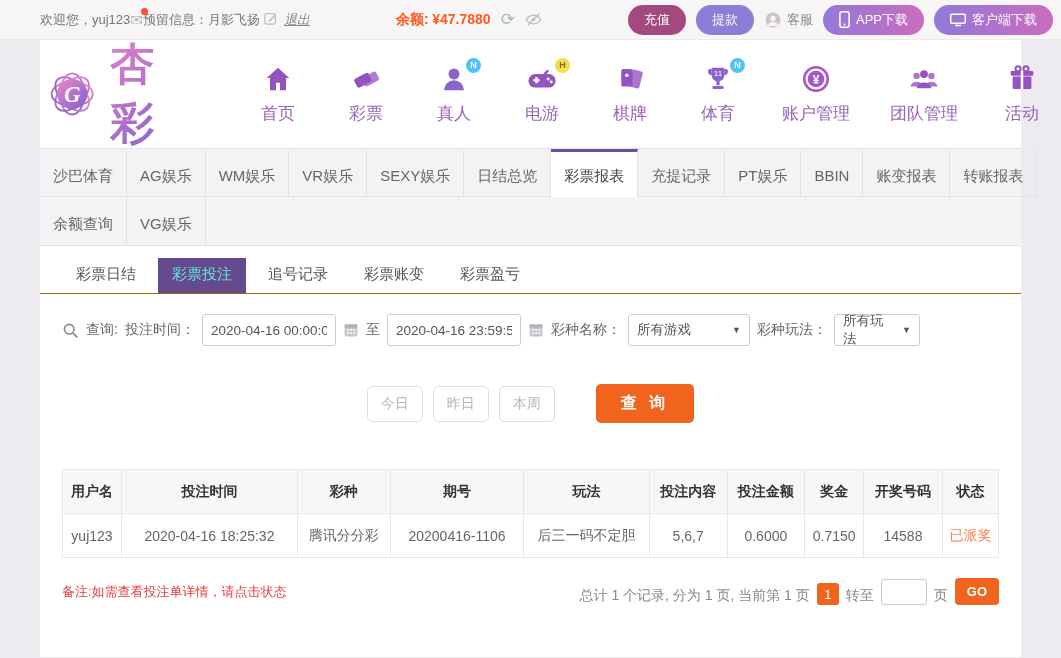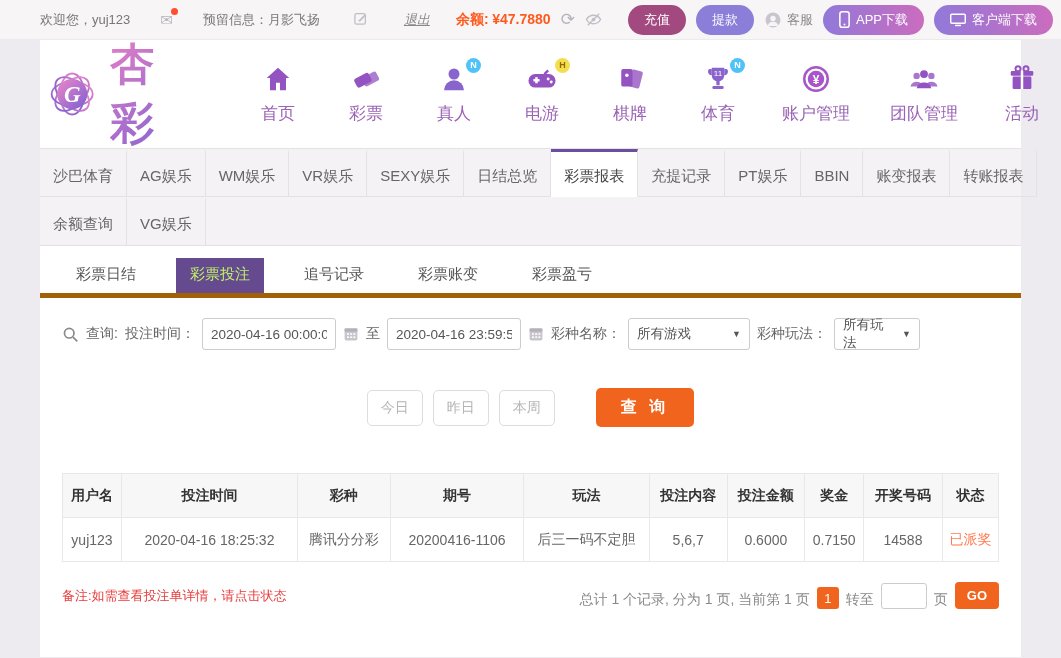--- a/index.html
+++ b/index.html
@@ -8,21 +8,21 @@
     font-family:"Liberation Sans","DejaVu Sans",sans-serif;
     background:#edeaf0; color:#333; overflow:hidden;
   }
   
   .topbar {
     height:40px; background:#f7f5f6; border-bottom:1px solid #eceaec;
     display:flex; align-items:center; padding:0 8px 0 40px; font-size:13px; color:#777;
     width:100%;
   }
   .topbar .grp { display:flex; align-items:center; gap:10px; }
-  .topbar .left { gap:30px; }
+  .topbar .left { gap:0; }
   .mail-wrap { position:relative; font-size:15px; color:#b9b4bc; cursor:pointer; }
   .mail-dot { position:absolute; top:-3px; right:-5px; width:7px; height:7px; border-radius:50%; background:#ff4d2e; }
   .edit-ic { display:inline-block; margin-left:4px; cursor:pointer; }
   .logout { font-style:italic; text-decoration:underline; color:#888; cursor:pointer; margin-left:6px; }
   .balance-grp { margin:0 auto; display:flex; align-items:center; gap:9px; }
   .balance-label, .balance-value { color:#ff5a1e; font-weight:bold; font-size:14px; }
   .refresh-ic { color:#b7b3ba; font-size:17px; cursor:pointer; line-height:1; }
   .btn-pill {
     border:none; border-radius:15px; color:#fff; font-size:13px; padding:6px 16px;
     cursor:pointer; display:inline-flex; align-items:center; gap:6px;
@@ -57,23 +57,23 @@
   .tabbar { background:#f4f2f4; border:1px solid #e4e1e4; border-left:none; border-right:none; }
   .tabs-row { display:flex; }
   .tab {
     padding:0 13px; height:48px; line-height:48px; font-size:15px; color:#666;
     border-right:1px solid #e4e1e4; border-top:3px solid transparent; cursor:pointer;
     white-space:nowrap;
   }
   .tabs-row1 .tab { border-bottom:1px solid #e4e1e4; }
   .tab.active { background:#fff; border-top:3px solid #6b4f9e; border-bottom:1px solid #fff; color:#444; }
   
-  .subtabs { display:flex; gap:26px; padding:12px 22px 0 22px; border-bottom:5px solid #a16207; background:#fff; }
+  .subtabs { display:flex; gap:8px; padding:12px 22px 0 22px; border-bottom:1px solid #a16207; background:#fff; }
   .subtab { font-size:15px; color:#555; padding:7px 14px 9px; cursor:pointer; }
-  .subtab.active { background:#664a8f; color:#bef264; }
+  .subtab.active { background:#664a8f; color:#5eead4; }
   
   .filters { display:flex; align-items:center; padding:20px 0 16px 22px; gap:7px; font-size:14px; color:#666; background:#fff; }
   .f-label { white-space:nowrap; }
   .f-input {
     border:1px solid #ccc; border-radius:3px; height:32px; padding:0 8px; font-size:13.5px;
     color:#555; width:134px; font-family:inherit; background:#fff;
   }
   .cal-ic { cursor:pointer; line-height:0; }
   .f-select {
     border:1px solid #ccc; border-radius:3px; height:32px; display:inline-flex; align-items:center;

